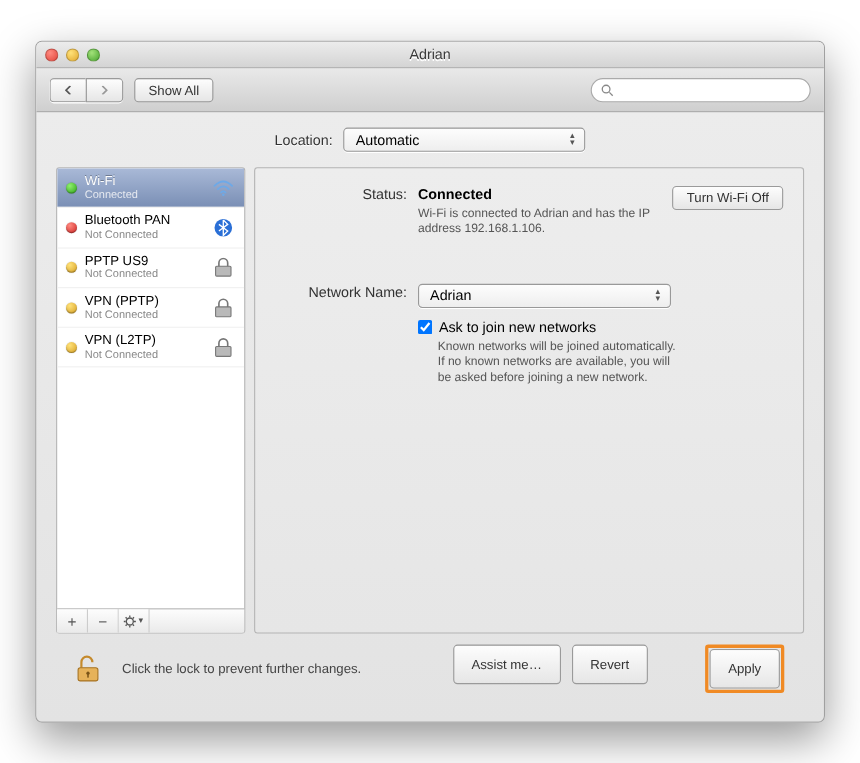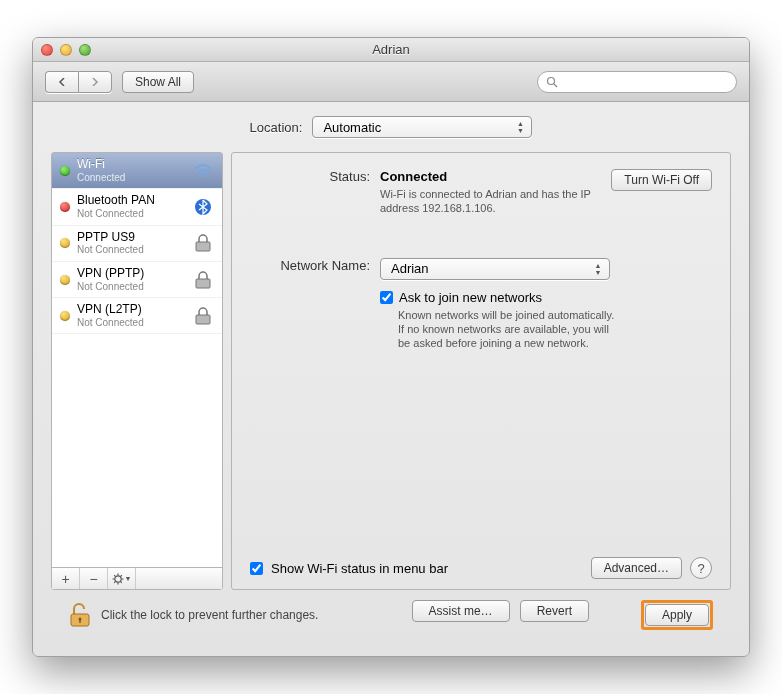--- a/index.html
+++ b/index.html
@@ -164,26 +164,26 @@
 .rowval { flex: 1; }
 .status-val { font-weight: bold; }
 .small { font-size: 11px; color: #555; line-height: 1.3; margin-top: 3px; }
 .checkbox-row { display: flex; align-items: flex-start; gap: 6px; }
 .checkbox-row input { margin-top: 1px; }
 .bottom-detail { margin-top: auto; display: flex; align-items: center; gap: 8px; }
 .footer {
   display: flex;
   align-items: center;
   padding: 10px 18px 14px;
-  gap: 10px;
+  gap: 20px;
 }
 .lock-icon { width: 22px; height: 26px; }
 .footer-txt { font-size: 12px; color: #444; }
 .footer-btns { margin-left: auto; display: flex; gap: 10px; }
-.btn.wide { padding: 0 16px; height: 22px; }
+.btn.wide { padding: 0 16px; height: 36px; }
 .highlight-apply {
   border: 3px solid #f08a24;
   border-radius: 3px;
   padding: 1px;
   display: inline-block;
   margin-left: 42px;
 }
 .helpbtn {
   width: 22px; height: 22px; border-radius: 50%;
   border: 1px solid #999;
@@ -361,28 +361,20 @@
             <div style="margin-top:10px">
               <div class="checkbox-row">
                 <input type="checkbox" checked="" style="">
                 <span>Ask to join new networks</span>
               </div>
               <div class="small" style="padding-left:18px; max-width:240px">Known networks will be joined automatically. If no known networks are available, you will be asked before joining a new network.</div>
             </div>
           </div>
         </div>
 
-        <div class="bottom-detail">
-          <input type="checkbox" checked="" style="">
-          <span>Show Wi-Fi status in menu bar</span>
-          <div style="margin-left:auto; display:flex; gap:8px; align-items:center">
-            <button class="btn">Advanced…</button>
-            <div class="helpbtn">?</div>
-          </div>
-        </div>
       </div>
 
     </div>
 
     <div class="footer">
       <svg class="lock-icon" viewBox="0 0 22 26">
         <path d="M5 12 V7 a5 5 0 0 1 10 0" fill="none" stroke="#c58a2c" stroke-width="2"></path>
         <rect x="2" y="12" width="18" height="12" rx="2" fill="#e6b25a" stroke="#a77322"></rect>
         <circle cx="11" cy="17" r="1.5" fill="#7a5418"></circle>
         <rect x="10.3" y="17" width="1.4" height="4" fill="#7a5418"></rect>

